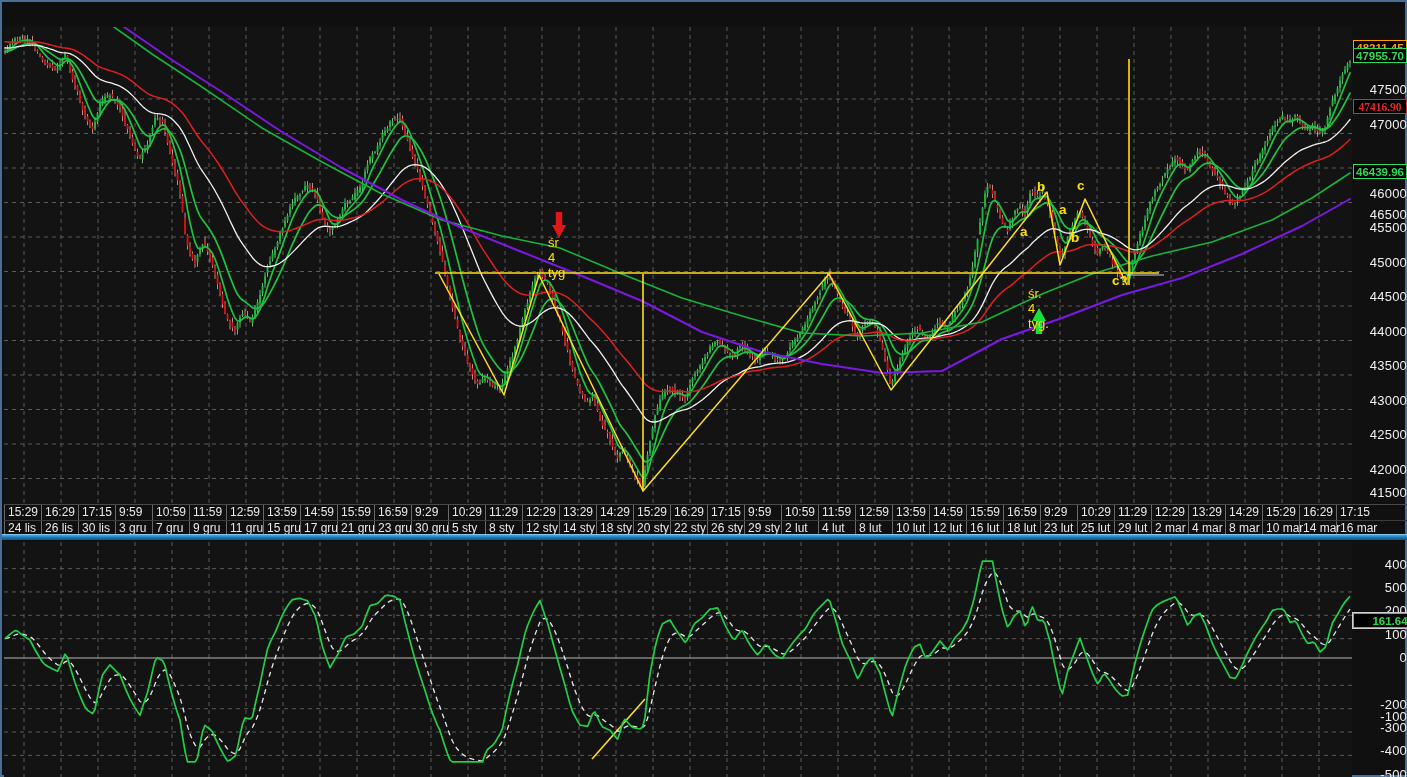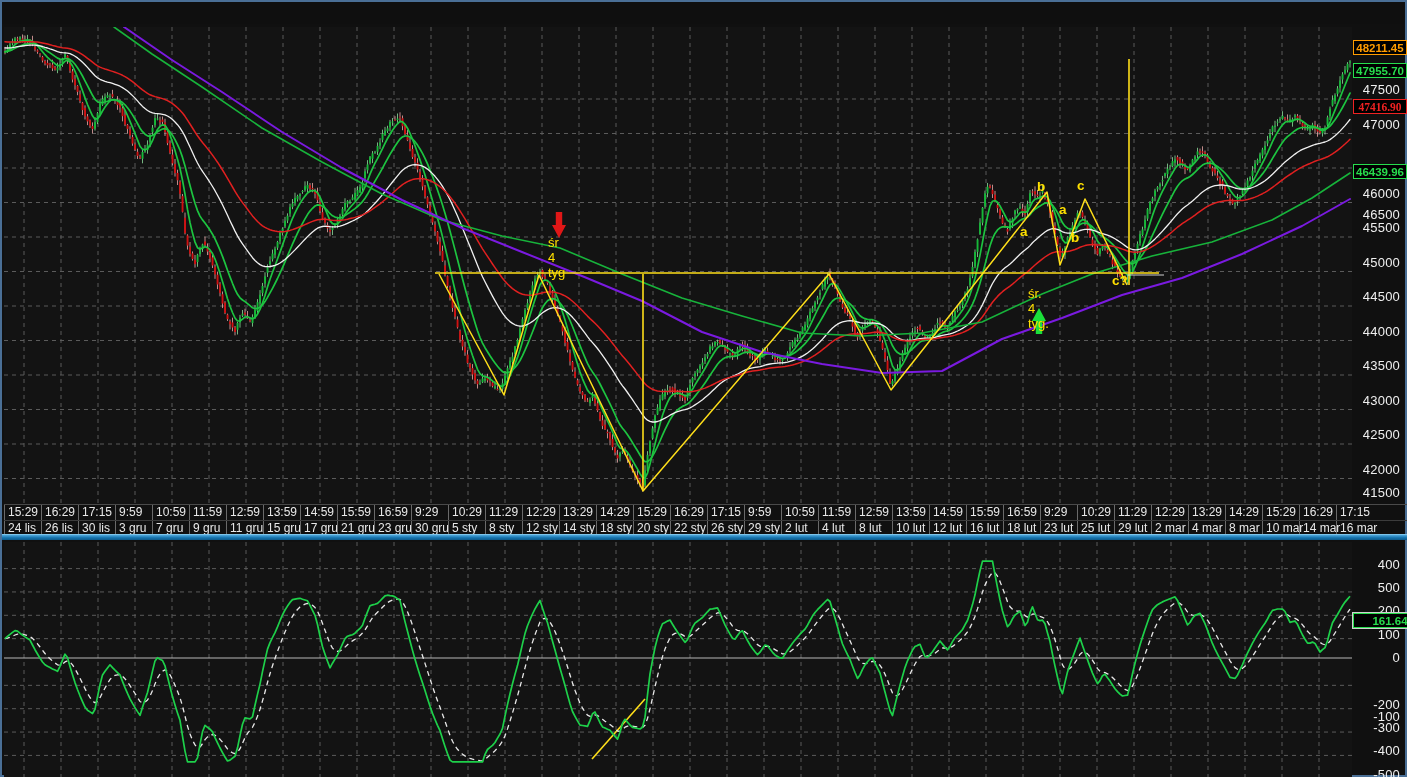--- a/index.html
+++ b/index.html
@@ -10,21 +10,21 @@
     border-bottom:1px solid #7d98b5;display:flex;align-items:center;padding:0 3px;box-sizing:border-box;}
   .app-icon{width:18px;height:16px;background:linear-gradient(135deg,#2a3f86,#101b46);border:1px solid #0a1230;
     display:flex;align-items:center;justify-content:center;box-sizing:border-box;}
   .title-text{font-size:13px;color:#111;margin-left:6px;letter-spacing:.2px;}
   .winbtns{margin-left:auto;display:flex;gap:2px;padding-right:1px;}
   .wbtn{width:33px;height:17px;border:1px solid #7e93a8;border-radius:3px;box-sizing:border-box;
     background:linear-gradient(#f7fafd,#dde8f2 45%,#c3d4e5);display:flex;align-items:center;justify-content:center;}
   .wbtn.close{width:45px;background:linear-gradient(#efb0a2,#da6d57 45%,#bf4933);border-color:#8e3528;}
   .chartarea{position:absolute;left:0;top:22px;right:0;bottom:0;background:#101010;}
   svg{position:absolute;display:block;}
-  .ylab{position:absolute;width:55px;text-align:right;padding-right:7px;box-sizing:border-box;
+  .ylab{position:absolute;width:55px;text-align:right;box-sizing:border-box;
     font-size:13px;color:#efefef;letter-spacing:.2px;}
   .tag{position:absolute;width:54px;height:15px;line-height:14px;text-align:center;background:#000;
     border:1px solid;font-size:11.5px;font-weight:bold;box-sizing:border-box;z-index:6;}
   .tag.dbl{box-shadow:0 0 0 1px #cfcfcf;}
   .xaxis{position:absolute;left:2px;top:480px;width:1405px;}
   .xrow{display:flex;height:15px;border-top:1px solid #3c3c3c;}
   .xrow:first-child{border-top:1px solid #4a4a4a;}
   .xcell{width:37px;flex:0 0 37px;border-left:1px solid #6a6a6a;box-sizing:border-box;
     font-size:12px;color:#e8e8e8;padding-left:3px;line-height:15px;white-space:nowrap;overflow:visible;}
   .splitter{position:absolute;left:0;top:510px;width:1405px;height:6px;
@@ -1196,21 +1196,21 @@
         <div class="ylab" style="top: 265px; left: 0px;">44500</div>
         <div class="ylab" style="top: 299.5px; left: 0px;">44000</div>
         <div class="ylab" style="top: 334px; left: 0px;">43500</div>
         <div class="ylab" style="top: 368.5px; left: 0px;">43000</div>
         <div class="ylab" style="top: 403px; left: 0px;">42500</div>
         <div class="ylab" style="top: 437.5px; left: 0px;">42000</div>
         <div class="ylab" style="top: 461px; left: 0px;">41500</div>
       </div>
     <div id="mainTags" style="position:absolute;left:0;top:0;">
         <div class="tag" style="left: 1351px; top: 16px; color: rgb(255, 156, 0); border-color: rgb(255, 156, 0);">48211.45</div>
-        <div class="tag" style="left: 1351px; top: 39px; color: rgb(39, 221, 77); border-color: rgb(39, 221, 77); text-align: center;">47955.70</div>
+        <div class="tag" style="left: 1351px; top: 24px; color: rgb(39, 221, 77); border-color: rgb(39, 221, 77); text-align: center;">47955.70</div>
         <div class="tag" style="left: 1351px; top: 75px; color: rgb(239, 34, 34); border-color: rgb(239, 34, 34); font-family: Liberation Serif, serif;">47416.90</div>
         <div class="tag" style="left: 1351px; top: 140px; color: rgb(39, 221, 77); border-color: rgb(39, 221, 77);">46439.96</div>
       </div>
     <div id="annoLayer" style="position:absolute;left:0;top:0;">
         <div class="anno srtxt" style="left: 546px; top: 211px;">śr 4 tyg</div>
         <div class="anno srtxt" style="left: 1026px; top: 262px;">śr. 4 tyg.</div>
         <div class="anno wave" style="left: 1018px; top: 200px;">a</div>
         <div class="anno wave" style="left: 1035px; top: 155px;">b</div>
         <div class="anno wave" style="left: 1057px; top: 178px;">a</div>
         <div class="anno wave" style="left: 1075px; top: 154px;">c</div>

